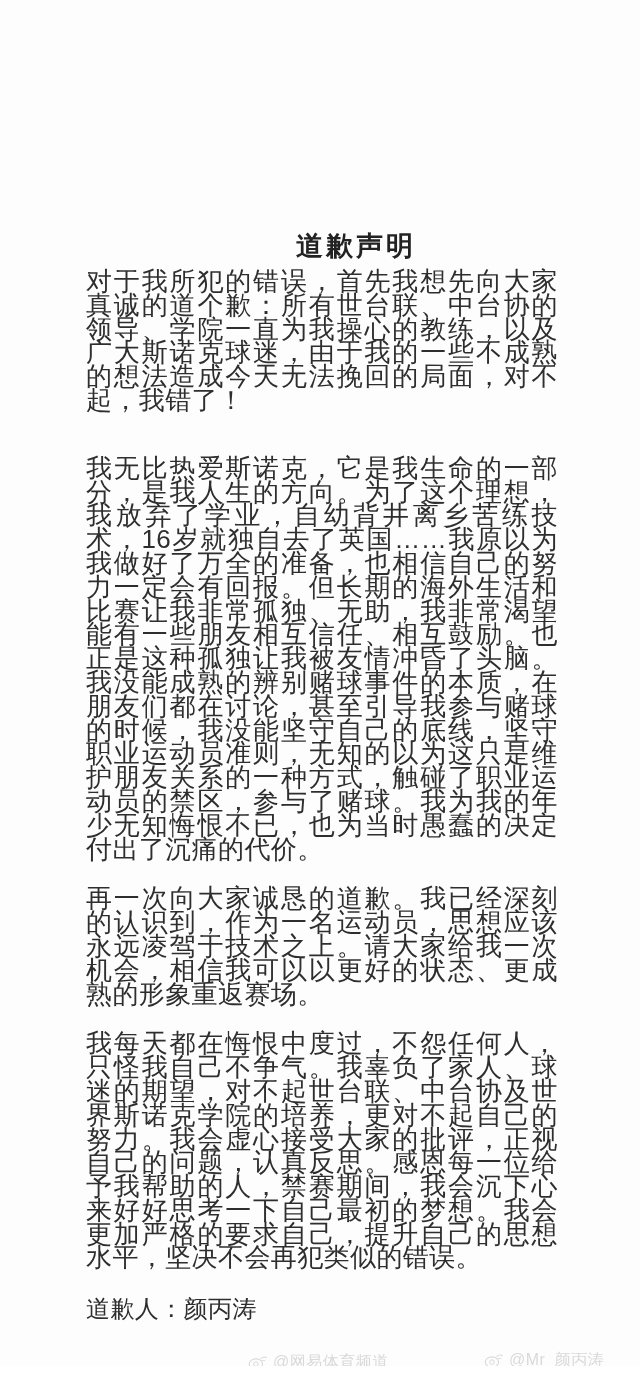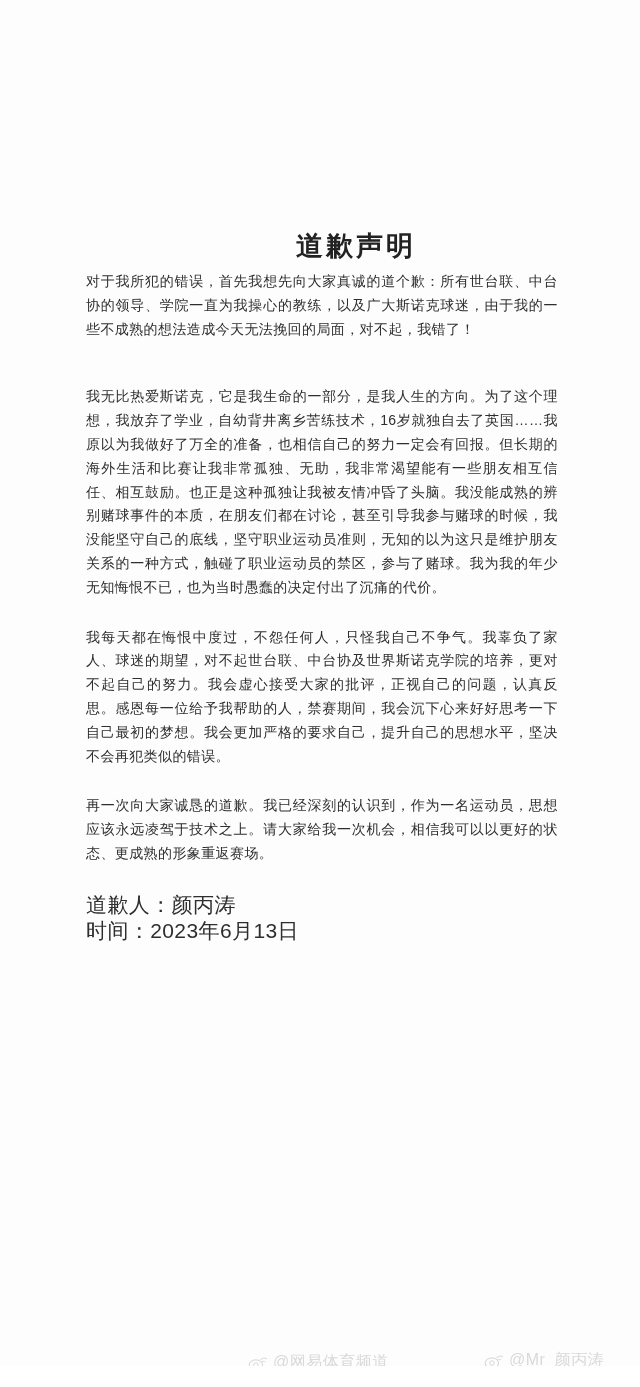--- a/index.html
+++ b/index.html
@@ -26,63 +26,62 @@
     font-size: 27px;
     font-weight: 700;
     letter-spacing: 3px;
     text-align: center;
     position: relative;
     left: 34px;
     margin: 0 0 6px 0;
     color: #222222;
   }
   .para {
-    font-size: 14px;
+    font-size: 26px;
     line-height: 23.8px;
     letter-spacing: 0.4px;
     text-align: justify;
     font-weight: 500;
     margin: 0 0 26px 0;
     word-break: break-all;
   }
   .para.first-gap { margin-bottom: 44px; }
   .signature {
-    font-size: 21px;
+    font-size: 24px;
     line-height: 26px;
     letter-spacing: 0.4px;
     font-weight: 500;
     margin-top: 0;
   }
   .watermark {
     position: absolute;
     display: flex;
-    align-items: flex-end;
+    align-items: flex-start;
     gap: 5px;
     color: #d9d9d9;
     font-size: 16px;
     letter-spacing: 0.5px;
     white-space: nowrap;
   }
   .watermark-left  { left: 248px; top: 1352px; }
   .watermark-right { left: 484px; top: 1350px; }
   .weibo-icon { display: inline-flex; line-height: 0; }
 </style>
 </head>
 <body>
 
 <div class="page">
   <div class="content">
     <h1 class="title">道歉声明</h1>
     <p class="para first-gap">对于我所犯的错误，首先我想先向大家真诚的道个歉：所有世台联、中台协的领导、学院一直为我操心的教练，以及广大斯诺克球迷，由于我的一些不成熟的想法造成今天无法挽回的局面，对不起，我错了！</p>
     <p class="para">我无比热爱斯诺克，它是我生命的一部分，是我人生的方向。为了这个理想，我放弃了学业，自幼背井离乡苦练技术，16岁就独自去了英国……我原以为我做好了万全的准备，也相信自己的努力一定会有回报。但长期的海外生活和比赛让我非常孤独、无助，我非常渴望能有一些朋友相互信任、相互鼓励。也正是这种孤独让我被友情冲昏了头脑。我没能成熟的辨别赌球事件的本质，在朋友们都在讨论，甚至引导我参与赌球的时候，我没能坚守自己的底线，坚守职业运动员准则，无知的以为这只是维护朋友关系的一种方式，触碰了职业运动员的禁区，参与了赌球。我为我的年少无知悔恨不已，也为当时愚蠢的决定付出了沉痛的代价。</p>
+    <p class="para">再一次向大家诚恳的道歉。我已经深刻的认识到，作为一名运动员，思想应该永远凌驾于技术之上。请大家给我一次机会，相信我可以以更好的状态、更成熟的形象重返赛场。</p>
     <p class="para">我每天都在悔恨中度过，不怨任何人，只怪我自己不争气。我辜负了家人、球迷的期望，对不起世台联、中台协及世界斯诺克学院的培养，更对不起自己的努力。我会虚心接受大家的批评，正视自己的问题，认真反思。感恩每一位给予我帮助的人，禁赛期间，我会沉下心来好好思考一下自己最初的梦想。我会更加严格的要求自己，提升自己的思想水平，坚决不会再犯类似的错误。</p>
-    <p class="para">再一次向大家诚恳的道歉。我已经深刻的认识到，作为一名运动员，思想应该永远凌驾于技术之上。请大家给我一次机会，相信我可以以更好的状态、更成熟的形象重返赛场。</p>
     <div class="signature">
       <div>道歉人：颜丙涛</div>
-      <div>时间：2023年6月13日</div>
     </div>
   </div>
 
   <span class="watermark watermark-left">
     <span class="weibo-icon">
       <svg viewBox="0 0 24 24" width="20" height="20" aria-hidden="true">
         <ellipse cx="9.5" cy="14.5" rx="8" ry="6.3" fill="none" stroke="currentColor" stroke-width="1.3"></ellipse>
         <circle cx="9.5" cy="14.5" r="2.7" fill="none" stroke="currentColor" stroke-width="1.2"></circle>
         <path d="M15.5 8 q3.2 -3.2 6.5 -1.2" fill="none" stroke="currentColor" stroke-width="1.3" stroke-linecap="round"></path>
         <path d="M16 11 q2 -1.9 4.2 -0.7" fill="none" stroke="currentColor" stroke-width="1.1" stroke-linecap="round"></path>

